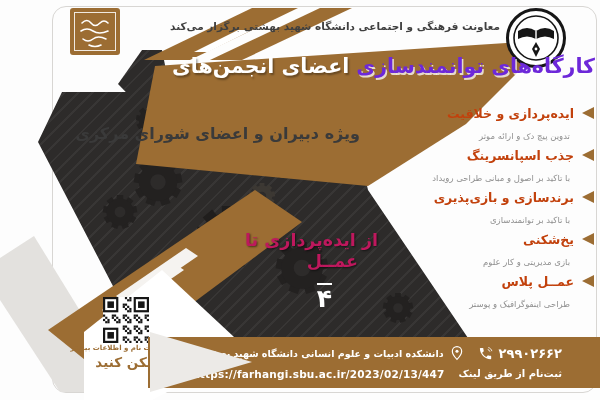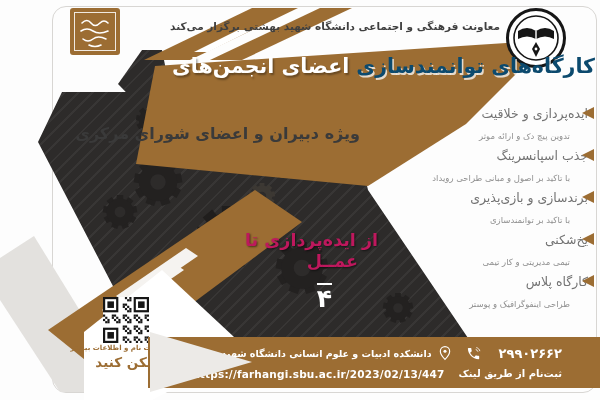--- a/index.html
+++ b/index.html
@@ -27,49 +27,49 @@
   .top-slash-white{background:#ffffff;clip-path:polygon(238px 30px,252px 30px,208px 52px,194px 52px);}
   
   .stamp{left:70px;top:8px;width:50px;height:47px;background:#9c6d33;border-radius:3px;}
   .stamp-inner{position:absolute;left:4px;top:4px;right:4px;bottom:4px;border:1px solid rgba(255,255,255,.85);}
   
   .emblem{left:506px;top:8px;width:60px;height:60px;background:#fff;border:3px solid #161616;border-radius:50%;box-sizing:border-box;}
   
   .rtl{direction:rtl;unicode-bidi:isolate;}
   .org-line{right:100px;top:20px;font-size:10.5px;font-weight:700;color:#3f3f3f;white-space:nowrap;}
   .title1{right:5px;top:54px;font-size:20.5px;font-weight:800;white-space:nowrap;letter-spacing:-0.2px;}
-  .title1 .t-dark{color:#0c4a6e;text-shadow:1.5px 1.5px 0 rgba(255,255,255,.75);}
+  .title1 .t-dark{color:#6d28d9;text-shadow:1.5px 1.5px 0 rgba(255,255,255,.75);}
   .title1 .t-light{color:#ffffff;text-shadow:1.5px 1.5px 2px rgba(0,0,0,.35);}
   .title2{right:244px;top:91px;font-size:20.5px;font-weight:800;color:#fff;text-shadow:1.5px 1.5px 2px rgba(0,0,0,.35);white-space:nowrap;}
   .audience{right:240px;top:124px;font-size:16px;font-weight:700;color:#3a3a3a;white-space:nowrap;}
   
   .workshops{right:6px;top:106px;width:235px;text-align:right;}
   .w-item{position:relative;margin-bottom:5px;}
-  .w-title{position:relative;display:block;padding-right:6px;font-size:12.5px;font-weight:400;color:#737373;white-space:nowrap;}
+  .w-title{position:relative;display:block;padding-right:20px;font-size:12.5px;font-weight:700;color:#c2410c;white-space:nowrap;}
   .w-marker{position:absolute;right:0;top:1px;width:0;height:0;border-top:6px solid transparent;border-bottom:6px solid transparent;border-right:12px solid #9c6d33;}
   .w-sub{display:block;margin:10px 24px 7px 0;font-size:8.5px;color:#8f8f8f;white-space:nowrap;}
   
   .tagline{right:222px;top:230px;text-align:right;color:#be185d;font-weight:800;text-shadow:1px 1px 2px rgba(0,0,0,.5);}
   .tagline .l1{font-size:17.5px;white-space:nowrap;}
   .tagline .l2{font-size:17.5px;margin:1px 20px 0 0;letter-spacing:2px;white-space:nowrap;}
   .date-line{right:268px;top:283px;color:#fff;white-space:nowrap;display:flex;direction:rtl;align-items:flex-start;gap:4px;}
   .date-day{font-size:25px;font-weight:800;line-height:1;border-top:2.5px solid #fff;padding-top:1px;}
   .date-rest{font-size:10.5px;font-weight:700;border-top:2px solid #fff;padding-top:4px;margin-top:6px;opacity:.95;}
   
   .white-diamond{background:#ffffff;clip-path:polygon(84px 332px,162px 270px,248px 350px,152px 400px,84px 400px);}
   .qr{left:103px;top:297px;width:46px;height:46px;background:#fff;}
   .scan-note{left:84px;top:344px;width:92px;text-align:center;color:#9c6d33;}
   .scan-note .s1{font-size:7px;font-weight:700;white-space:nowrap;}
   .scan-note .s2{font-size:13.5px;font-weight:800;margin-top:2px;}
   
   .bottom-bar{left:148px;top:337px;width:452px;height:51px;background:#9c6d33;color:#fff;
               display:flex;flex-direction:column;justify-content:space-evenly;box-sizing:border-box;padding:2px 38px 2px 10px;}
   .bar-row{display:flex;direction:rtl;align-items:center;gap:14px;}
   .bar-group{display:flex;direction:rtl;align-items:center;gap:6px;}
-  .phone-number{font-size:13px;font-weight:800;letter-spacing:1px;margin-left:12px;}
+  .phone-number{font-size:13px;font-weight:800;letter-spacing:1px;}
   .loc-text{font-size:9.5px;font-weight:700;white-space:nowrap;}
   .reg-label{font-size:10px;font-weight:800;white-space:nowrap;}
   .reg-url{font-size:10.5px;font-weight:700;direction:ltr;unicode-bidi:isolate;letter-spacing:0.2px;}
   .gray-arrow{background:#eceae7;clip-path:polygon(150px 332px,252px 362px,150px 392px);}
   .icon-svg{display:block;}
 </style>
 </head>
 <body>
 
 <div class="poster">
@@ -250,24 +250,24 @@
     <div class="w-item">
       <span class="w-title"><i class="w-marker"></i><span>جذب اسپانسرینگ</span></span>
       <span class="w-sub">با تاکید بر اصول و مبانی طراحی رویداد</span>
     </div>
     <div class="w-item">
       <span class="w-title"><i class="w-marker"></i><span>برندسازی و بازی‌پذیری</span></span>
       <span class="w-sub">با تاکید بر توانمندسازی</span>
     </div>
     <div class="w-item">
       <span class="w-title"><i class="w-marker"></i><span>یخ‌شکنی</span></span>
-      <span class="w-sub">تیمی مدیریتی و کار تیمی</span>
+      <span class="w-sub">بازی مدیریتی و کار علوم</span>
     </div>
     <div class="w-item">
-      <span class="w-title"><i class="w-marker"></i><span>کارگاه پلاس</span></span>
+      <span class="w-title"><i class="w-marker"></i><span>عمــل پلاس</span></span>
       <span class="w-sub">طراحی اینفوگرافیک و پوستر</span>
     </div>
   </div>
 
   <div class="abs rtl tagline">
     <div class="l1">از ایده‌پردازی تا</div>
     <div class="l2">عمــل</div>
   </div>
   <div class="abs date-line">
     <span class="date-day">۴</span>

